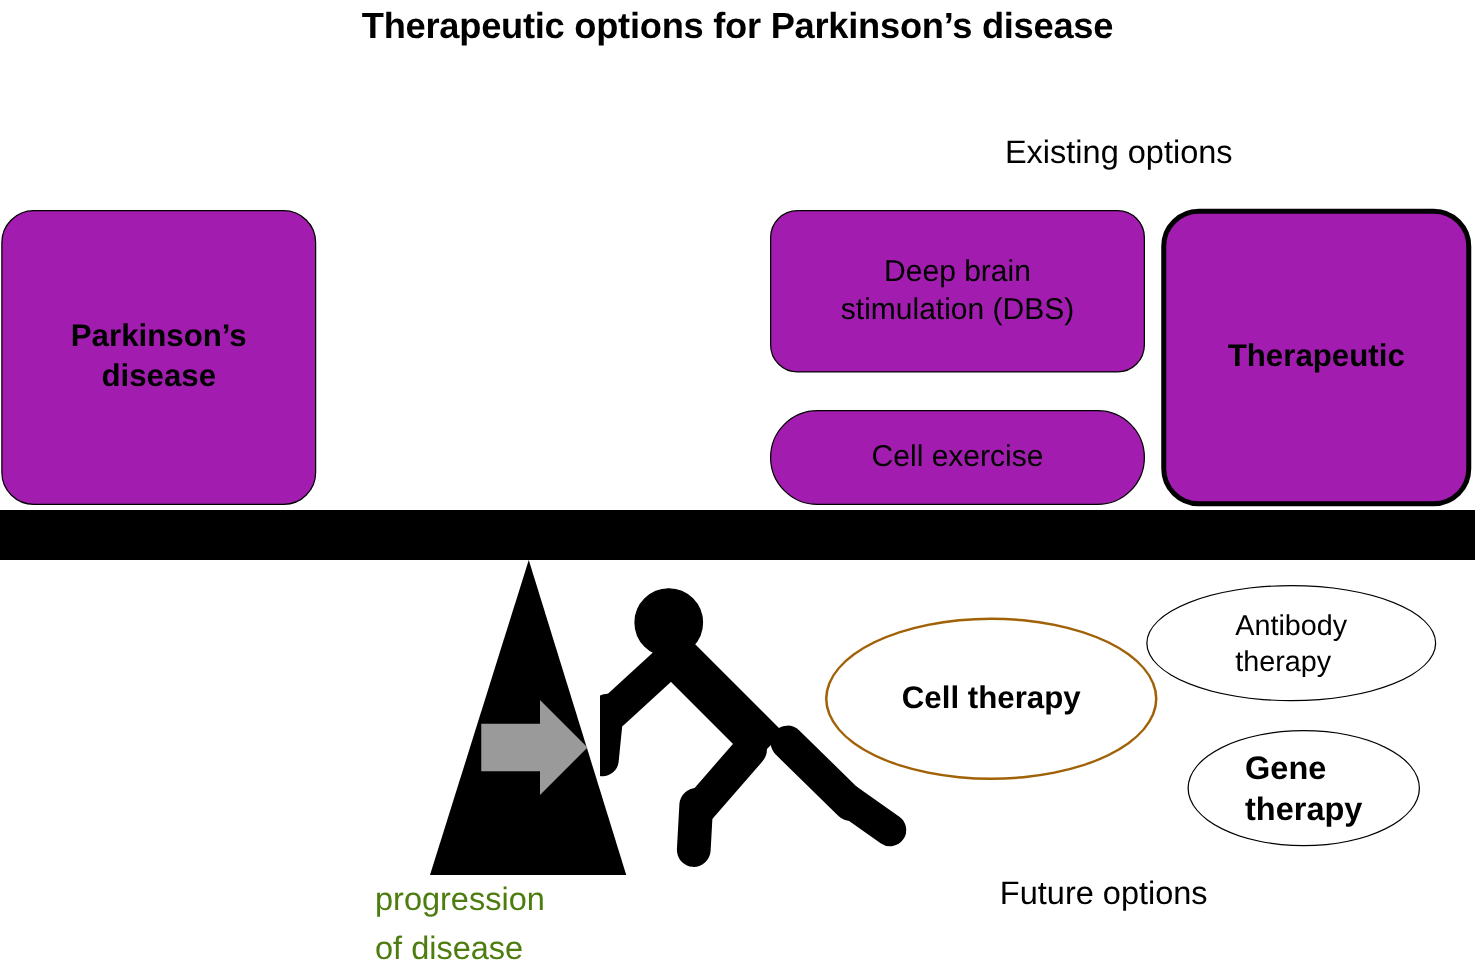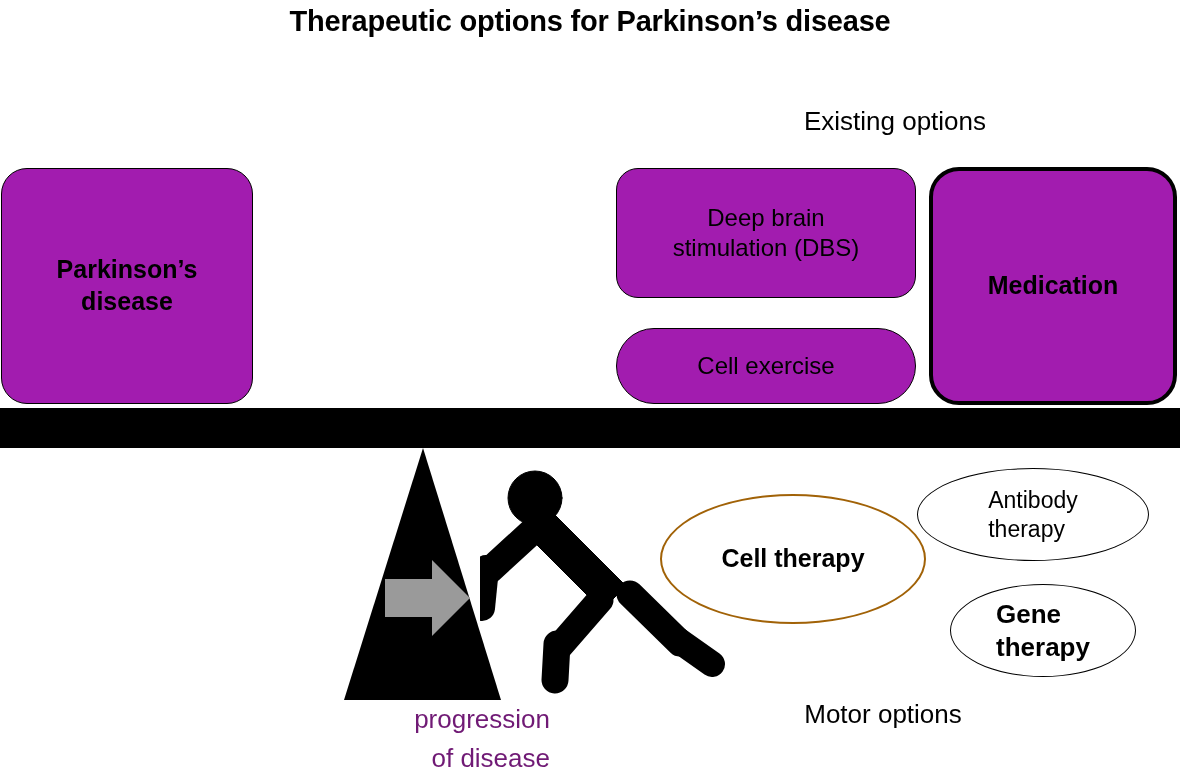--- a/index.html
+++ b/index.html
@@ -108,24 +108,24 @@
   #ell-antibody .ellipse-label { font-size:23px; font-weight:normal; }
 
   #ell-gene {
     left:950px; top:584px; width:186px; height:93px;
   }
   #ell-gene .ellipse-label { font-size:26px; font-weight:bold; }
 
   
   #progression-caption {
     position:absolute; left:300px; top:700px; width:250px;
-    text-align:right;
+    text-align:left;
     font-size:26px; font-weight:normal;
     line-height:39px;
-    color:#701a75;
+    color:#4d7c0f;
     white-space:nowrap;
   }
 </style>
 </head>
 <body>
 
 <div id="stage">
 
   <div class="title">Therapeutic options for Parkinson’s disease</div>
 
@@ -137,21 +137,21 @@
 
   <div class="box" id="box-dbs">
     <span class="box-label">Deep brain<br>stimulation (DBS)</span>
   </div>
 
   <div class="box" id="box-motor">
     <span class="box-label">Cell exercise</span>
   </div>
 
   <div class="box" id="box-medication">
-    <span class="box-label">Medication</span>
+    <span class="box-label">Therapeutic</span>
   </div>
 
   <div id="beam"></div>
 
   <svg id="fulcrum" viewBox="0 0 190 258">
     <polygon points="93,2 171,254 14,254" fill="#000000"></polygon>
     <polygon points="55,133 102,133 102,114 140,152 102,190 102,171 55,171" fill="#9a9a9a"></polygon>
   </svg>
 
   <svg id="figure" viewBox="0 0 250 226">
@@ -179,15 +179,15 @@
   <div class="ellipse" id="ell-antibody">
     <span class="ellipse-label">Antibody<br>therapy</span>
   </div>
 
   <div class="ellipse" id="ell-gene">
     <span class="ellipse-label">Gene<br>therapy</span>
   </div>
 
   <div id="progression-caption">progression<br>of disease</div>
 
-  <div class="heading" id="future-heading">Motor options</div>
+  <div class="heading" id="future-heading">Future options</div>
 
 </div>
 
 </body></html>

